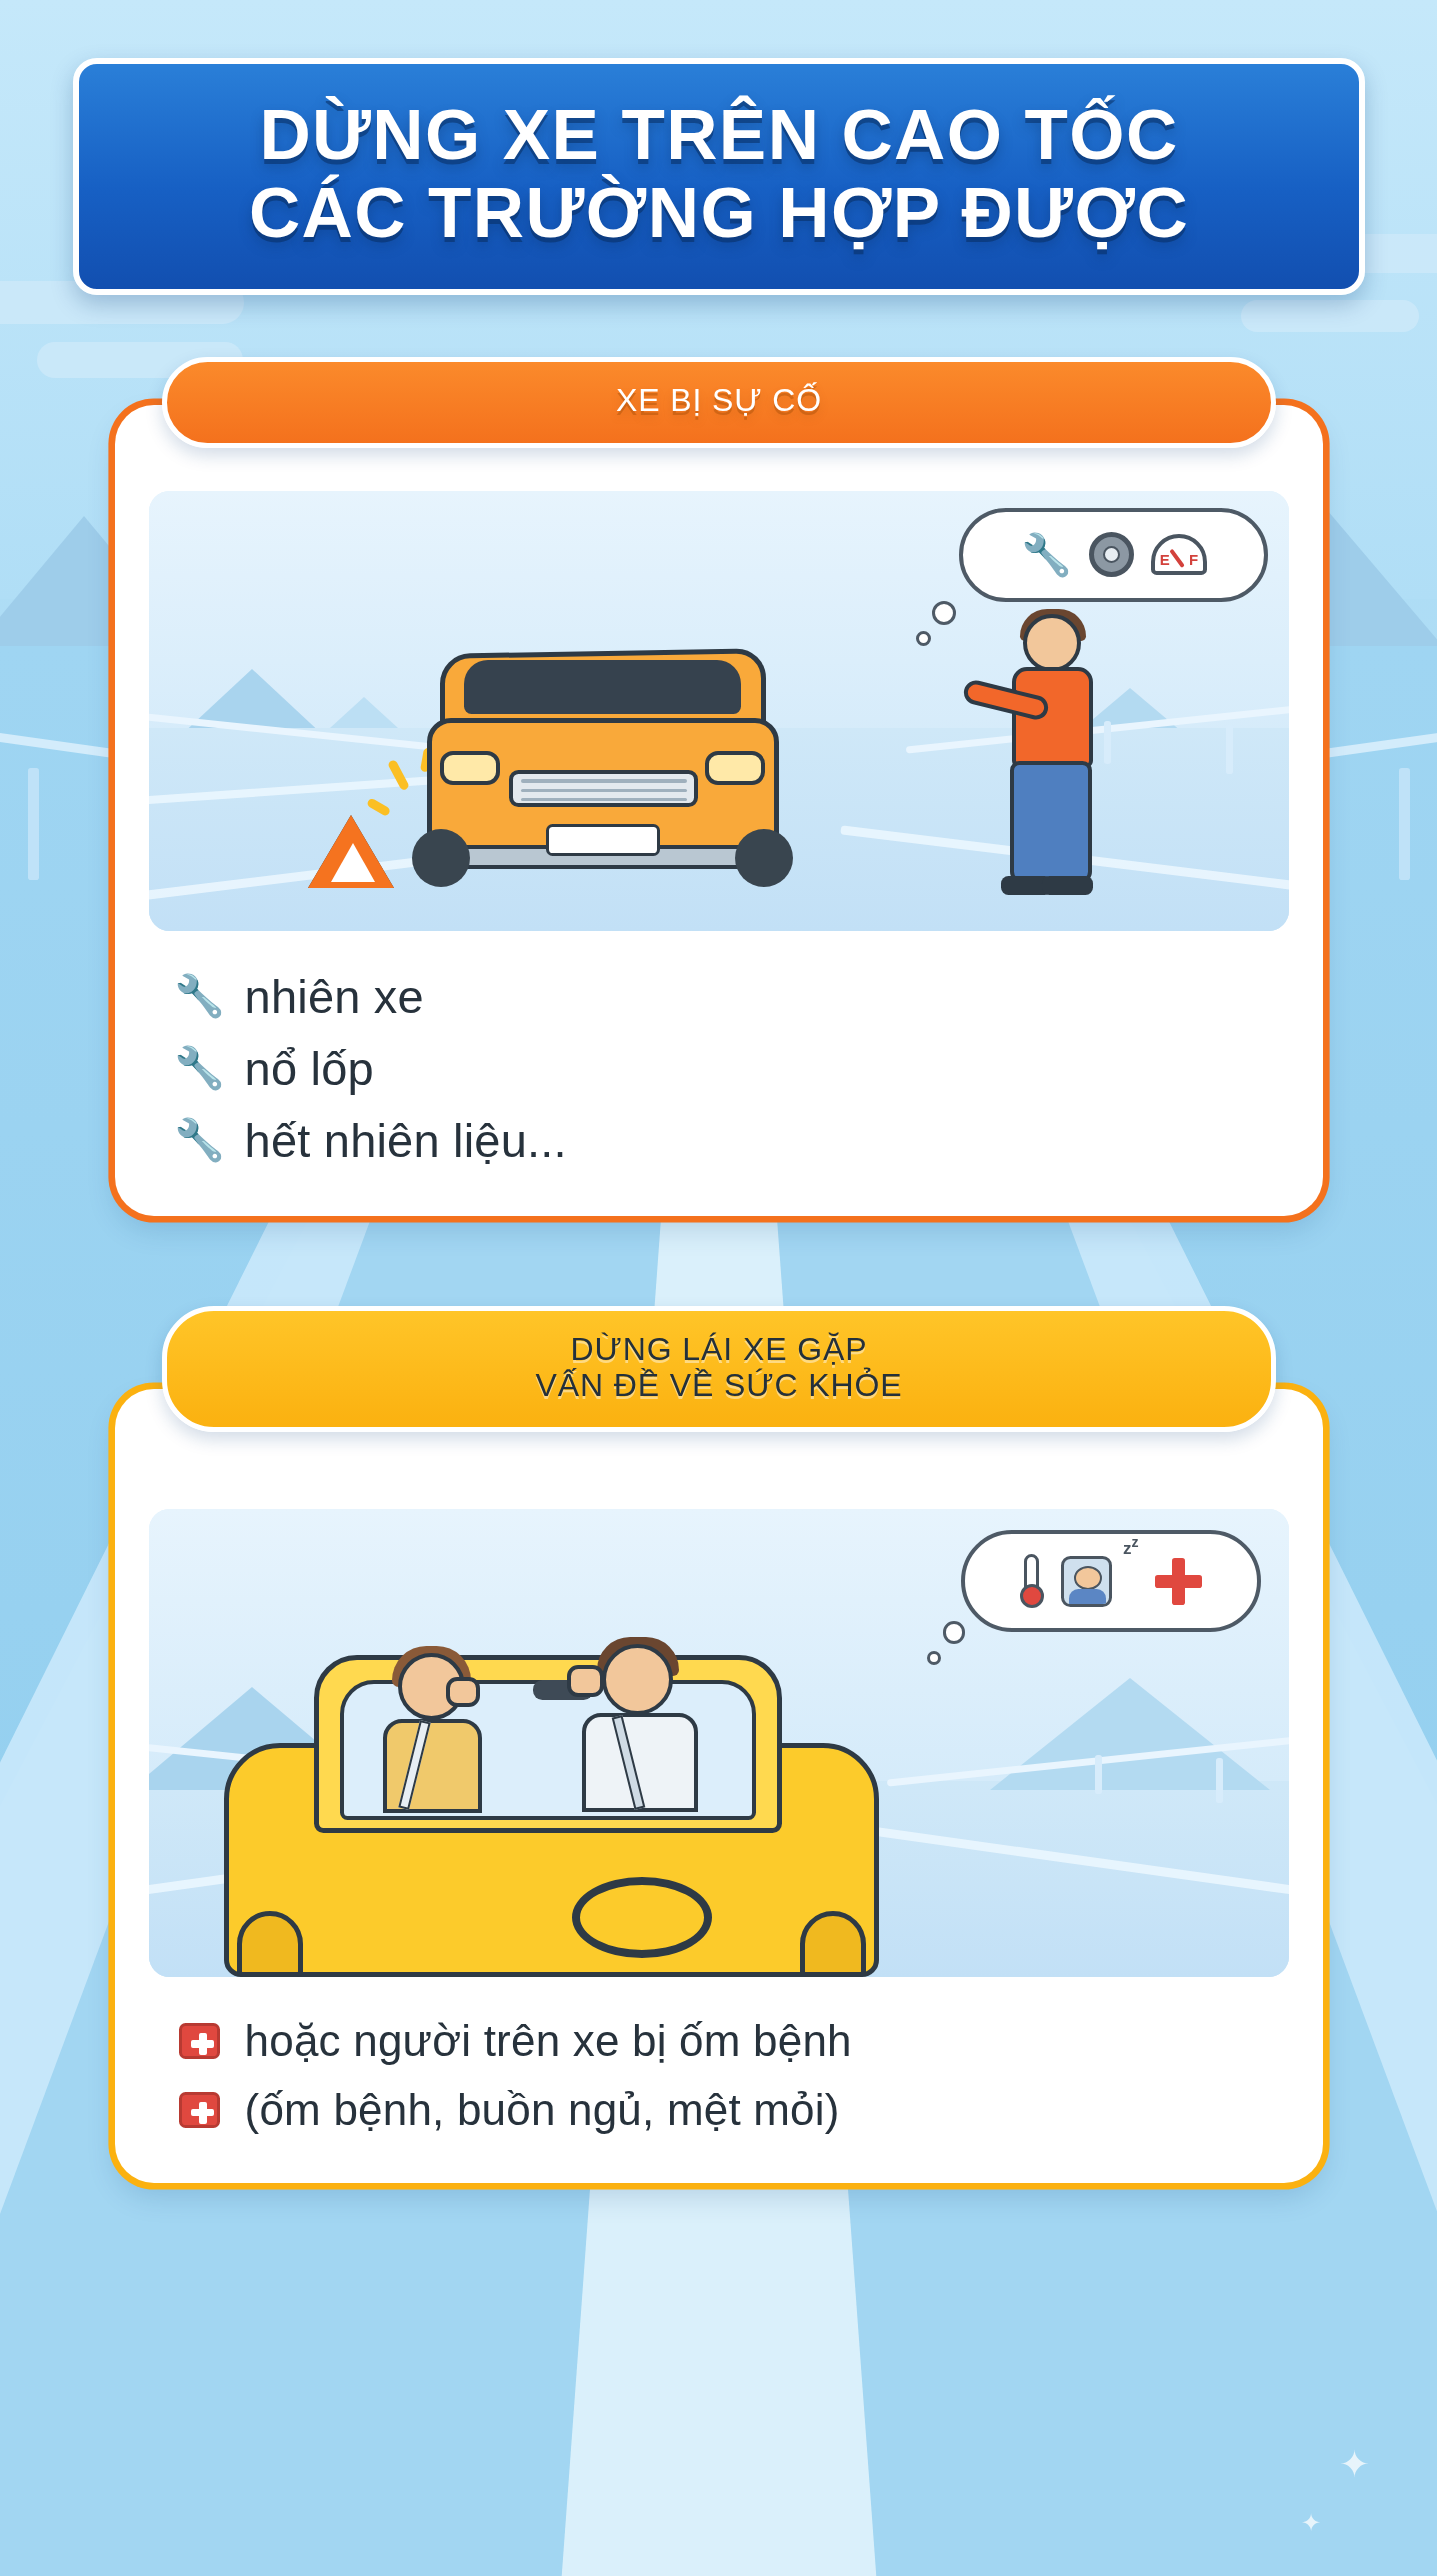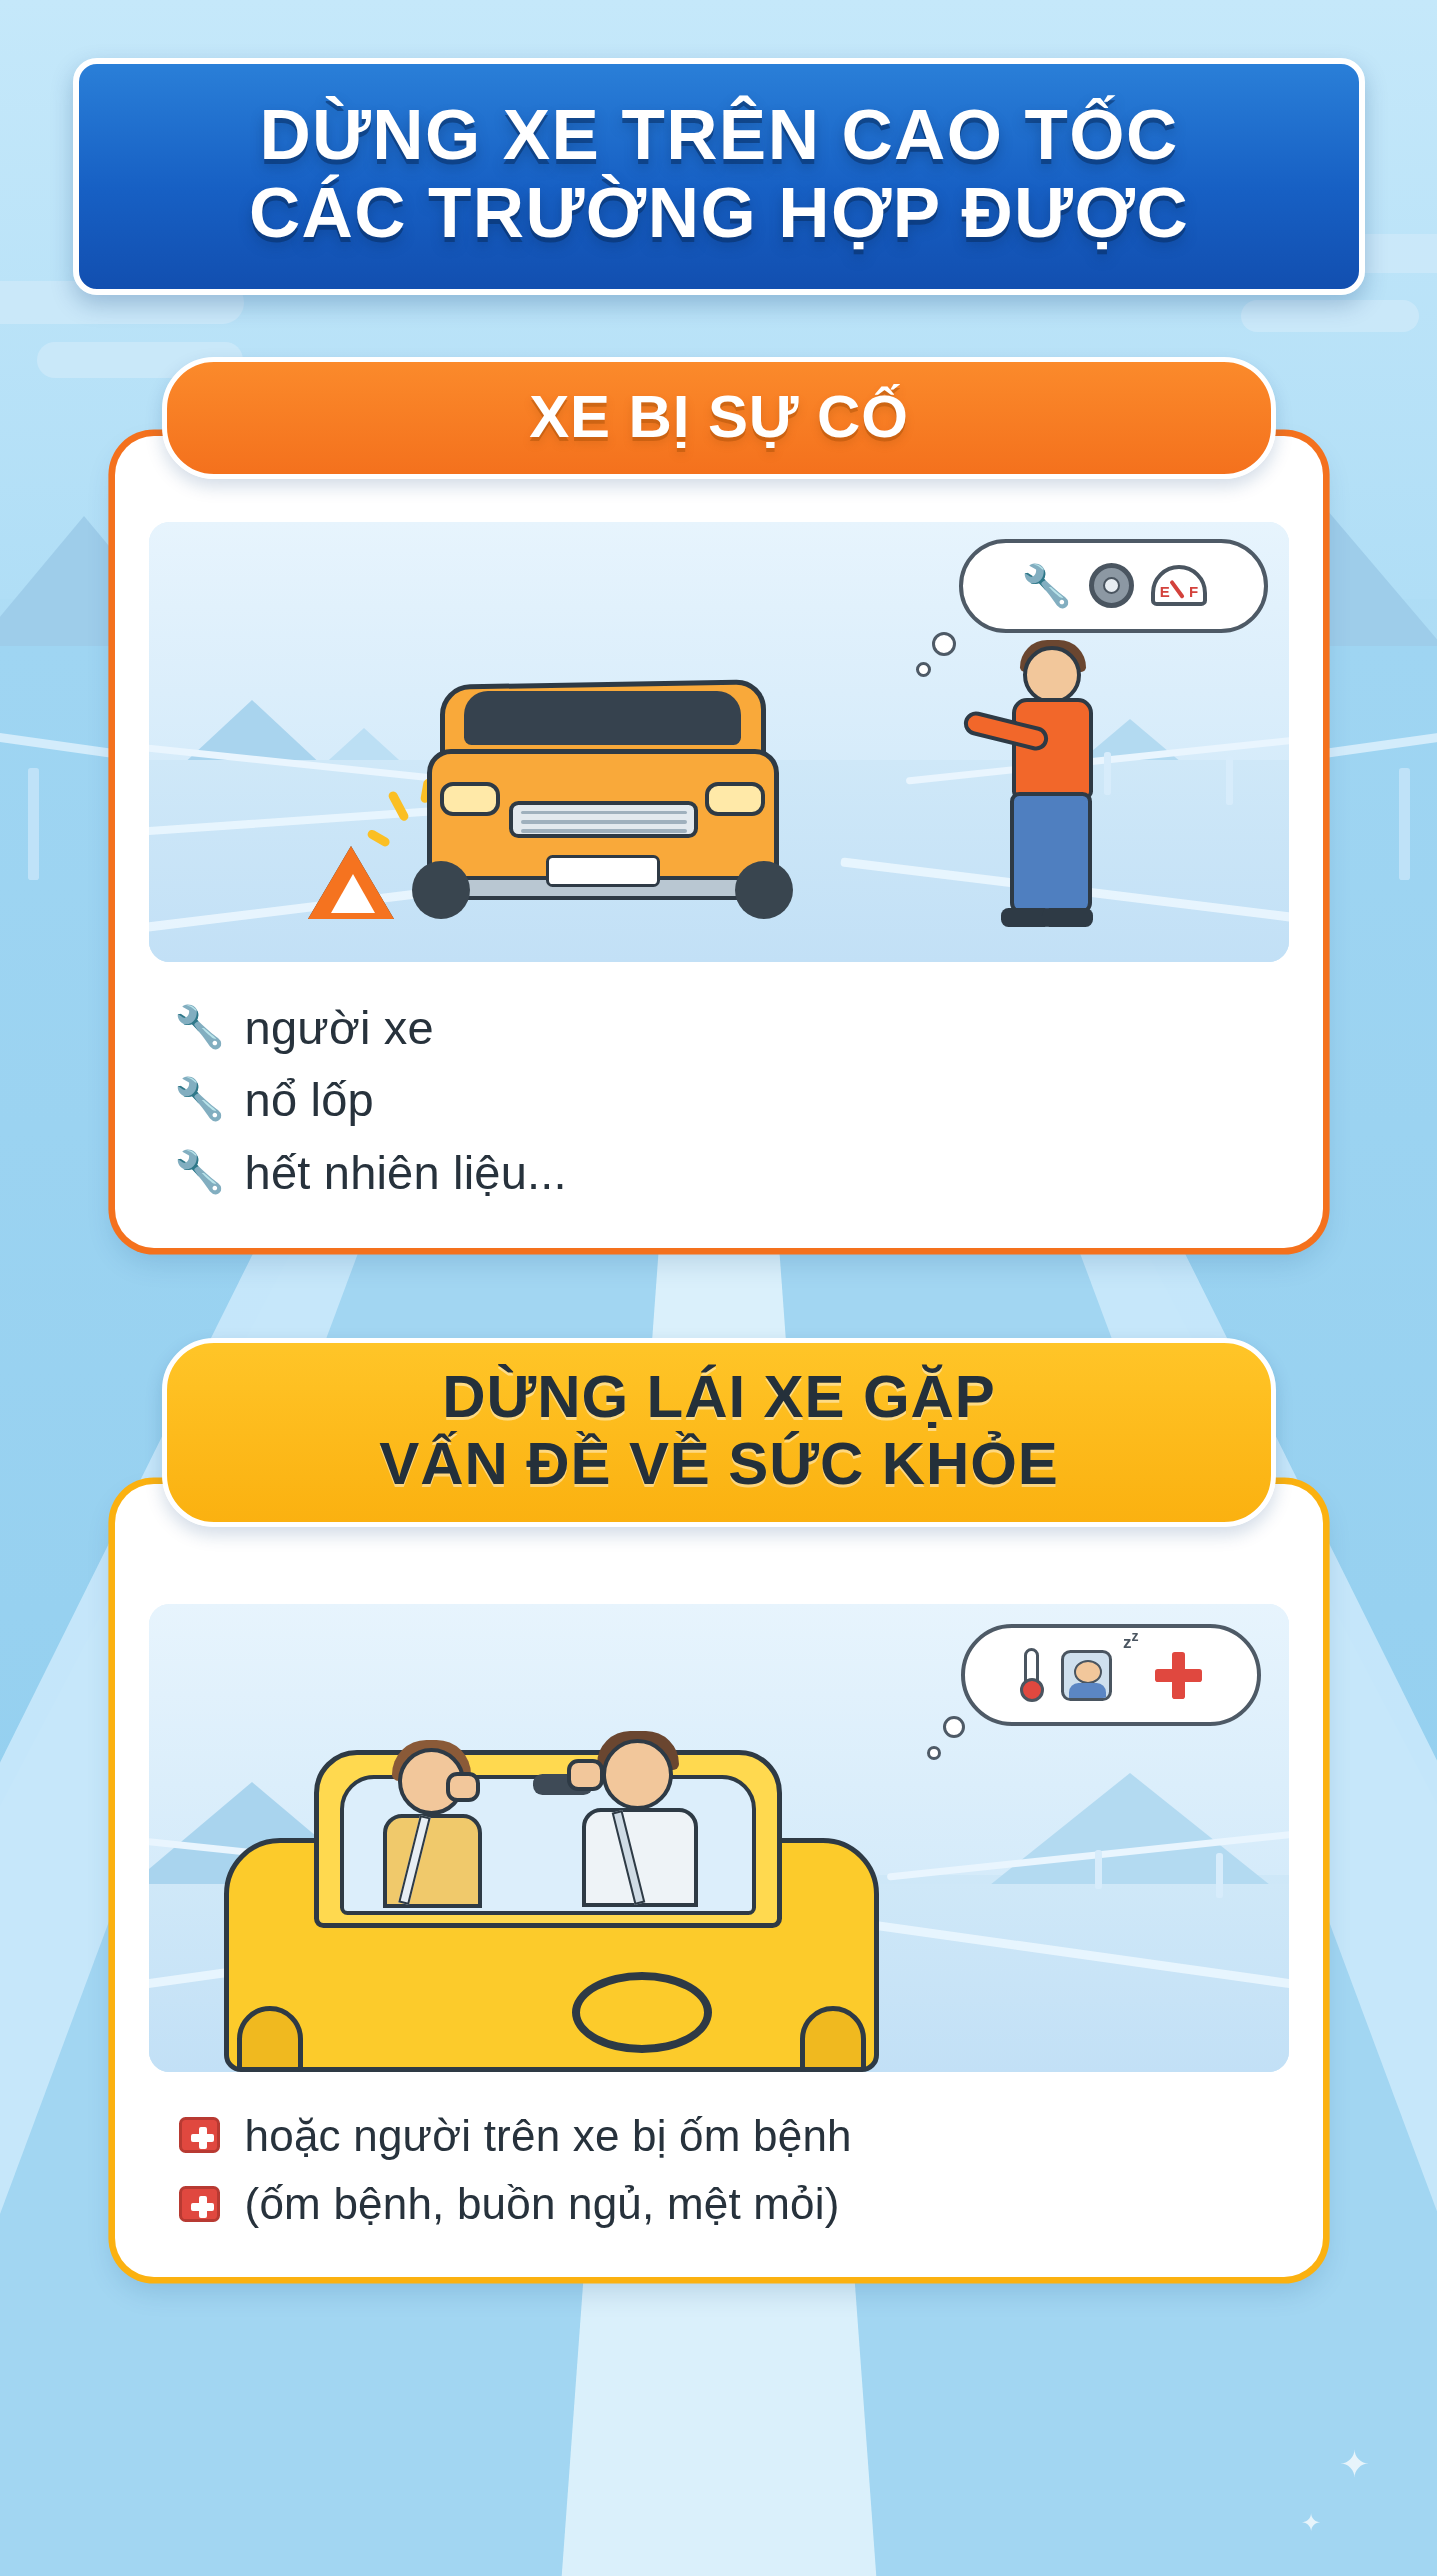--- a/index.html
+++ b/index.html
@@ -152,22 +152,22 @@
     text-align: center;
     padding: 20.6px 28px 24px 28px;
     box-shadow: 0 7.5px 17px rgba(10,60,120,.18);
     border: 5.6px solid #ffffff;
   }
   .pill-orange { background: linear-gradient(180deg, #fb8a2b 0%, #f4711d 100%); }
   .pill-yellow { background: linear-gradient(180deg, #ffc528 0%, #fbb110 100%); }
 
   .pill-text {
     color: #ffffff;
-    font-weight: 700;
-    font-size: 60px;
+    font-weight: 400;
+    font-size: 32px;
     line-height: 1.12;
     letter-spacing: 0.9px;
     text-shadow: 0 3.7px 0 rgba(150,70,0,.35), 0 5.6px 9.4px rgba(150,70,0,.22);
     white-space: nowrap;
   }
   .pill-yellow .pill-text {
     color: #24303a;
     text-shadow: 0 2.8px 0 rgba(255,255,255,.45);
   }
 
@@ -497,21 +497,21 @@
         </div>
         <div class="bub-dot" style="right:333px; top:110px; width:24px; height:24px;"></div>
         <div class="bub-dot" style="right:358px; top:140px; width:15px; height:15px;"></div>
       </div>
 
       <div class="bullets">
         <div class="bullet">
           <span class="bico">
               <span class="wrench-glyph">🔧</span>
             </span>
-          <span class="btext">người xe</span>
+          <span class="btext">nhiên xe</span>
         </div>
         <div class="bullet">
           <span class="bico">
               <span class="wrench-glyph">🔧</span>
             </span>
           <span class="btext">nổ lốp</span>
         </div>
         <div class="bullet">
           <span class="bico">
               <span class="wrench-glyph">🔧</span>

